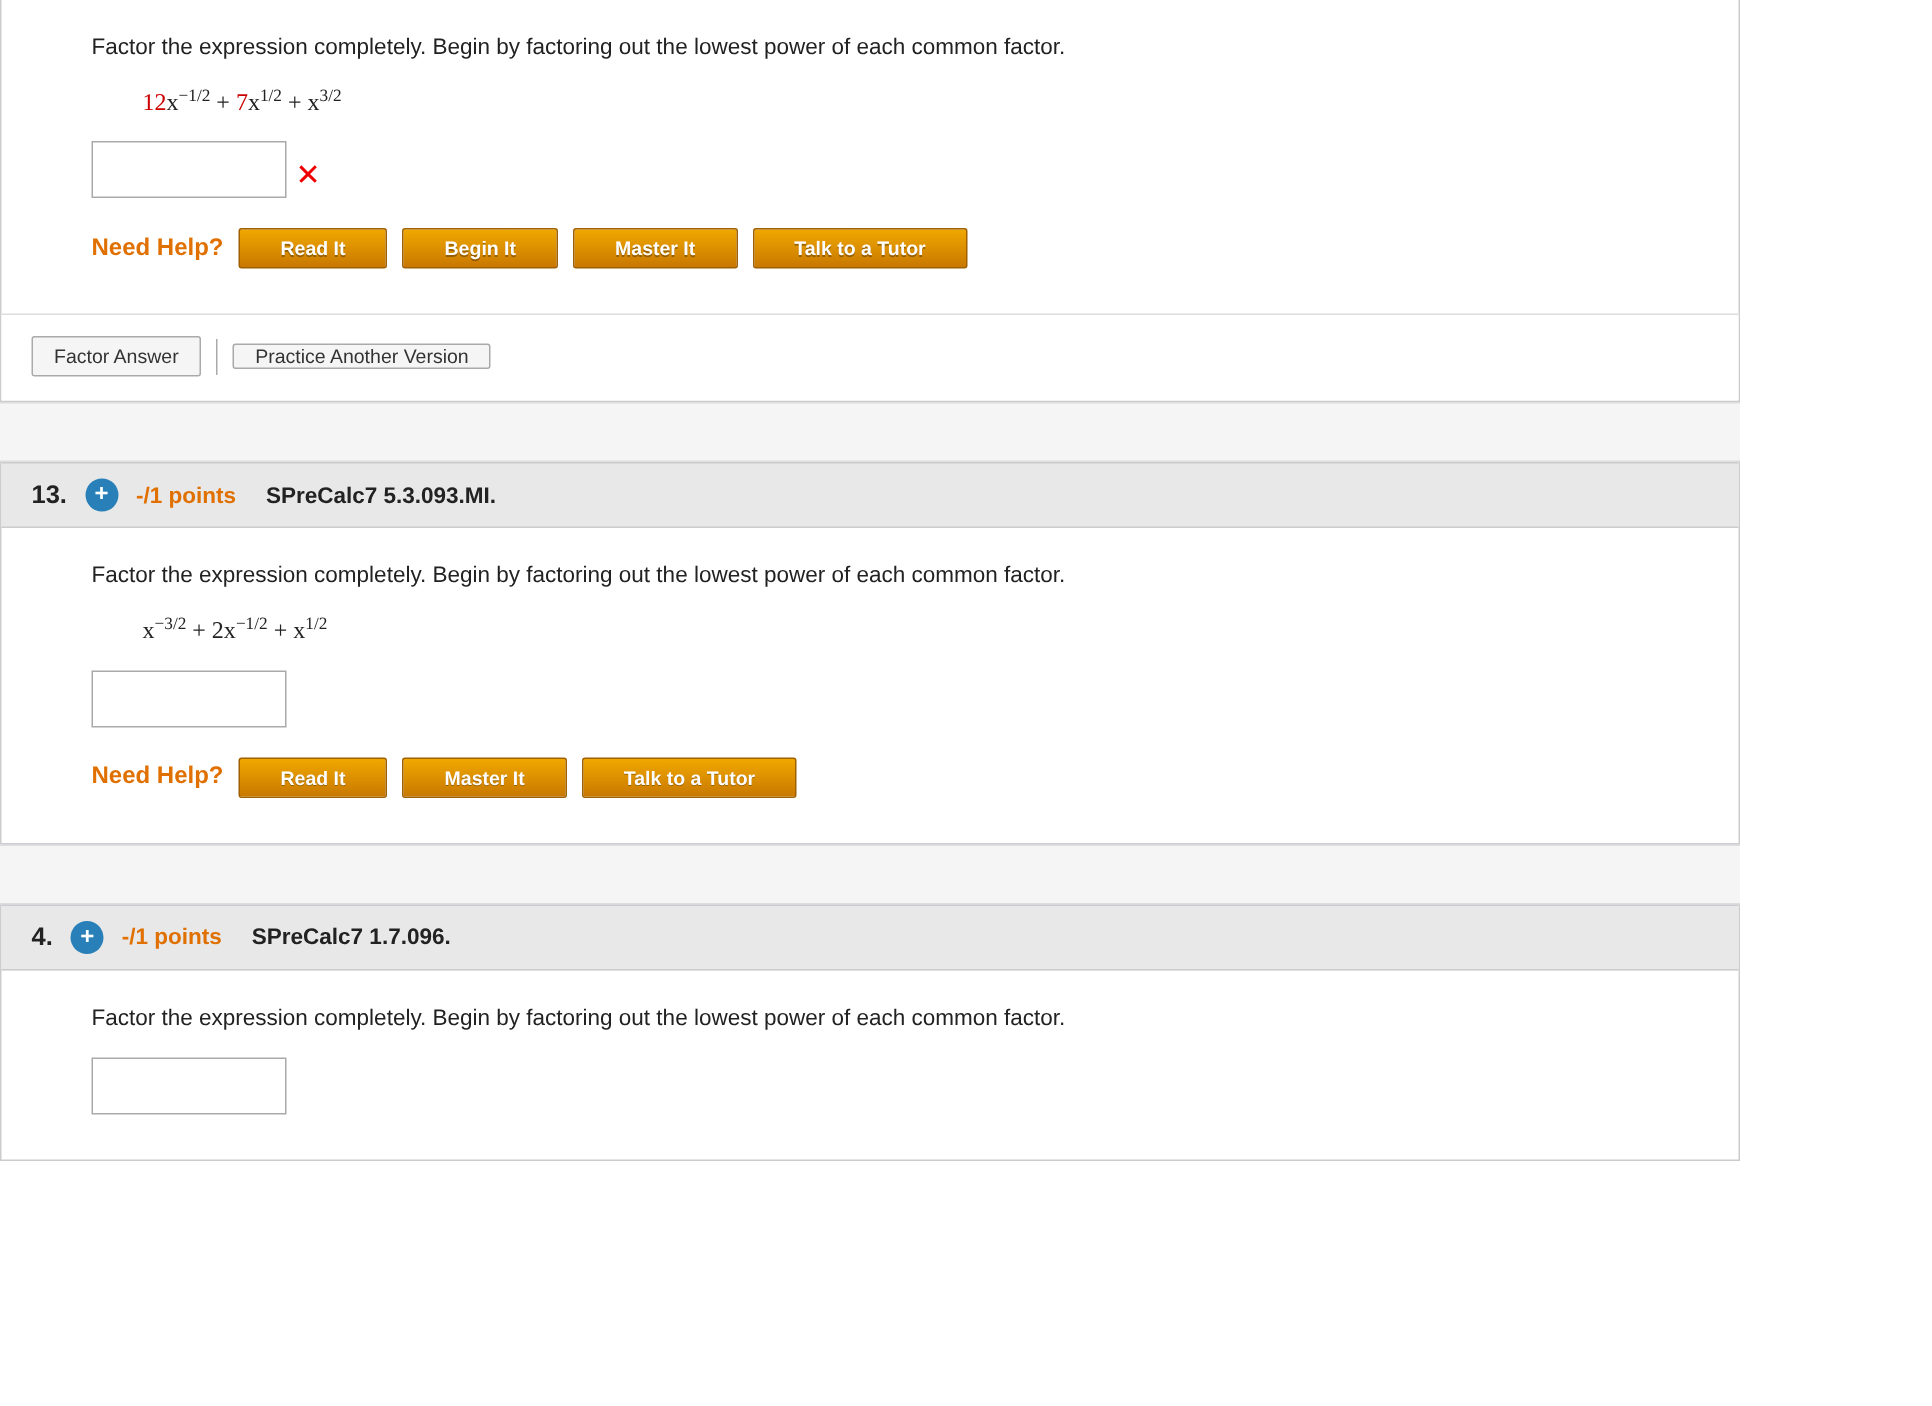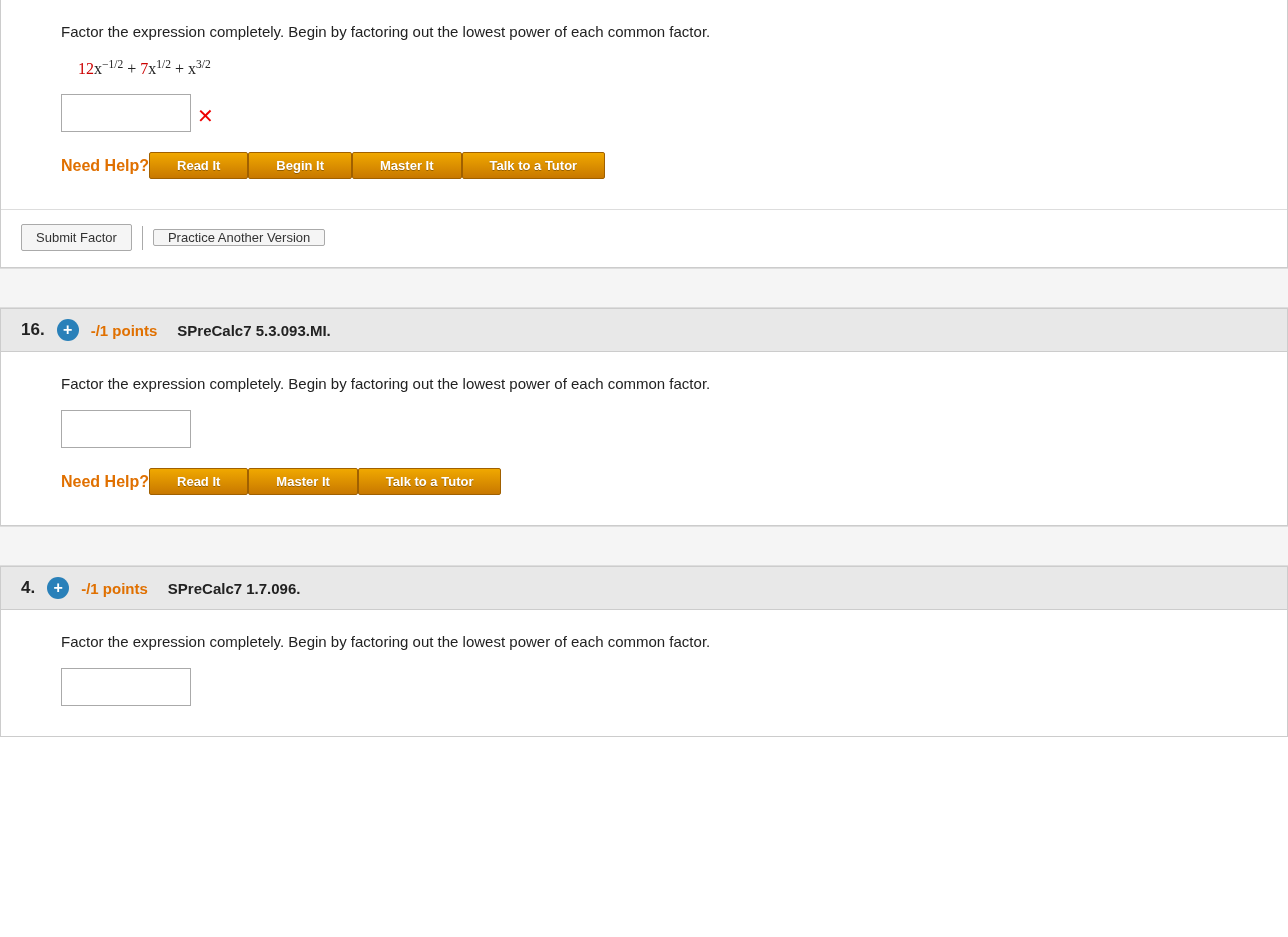--- a/index.html
+++ b/index.html
@@ -4,21 +4,21 @@
   <style>
     * { box-sizing: border-box; margin: 0; padding: 0; }
     body {
       font-family: Arial, sans-serif;
       font-size: 15px;
       background: #fff;
       color: #222;
     }
 
     .page-container {
-      width: 1288px;
+      width: 1160px;
       background: #6d28d9;
     }
 
     
     .question-block {
       border: 1px solid #ccc;
       border-top: none;
       background: #fff;
     }
 
@@ -70,21 +70,21 @@
     }
 
     .problem-text {
       font-size: 15px;
       line-height: 1.6;
       margin-bottom: 14px;
     }
 
     .math-expression {
       font-size: 16px;
-      margin: 10px 0 16px 17px;
+      margin: 10px 0 16px 34px;
       font-family: "Times New Roman", Times, serif;
     }
 
     .answer-input {
       display: inline-block;
       width: 130px;
       height: 38px;
       border: 1px solid #aaa;
       margin-bottom: 6px;
     }
@@ -92,20 +92,21 @@
     .wrong-mark {
       color: #e00;
       font-size: 20px;
       margin-left: 6px;
       vertical-align: middle;
     }
 
     .need-help-row {
       display: flex;
       align-items: center;
+      gap: 10px;
       margin-top: 14px;
       margin-bottom: 10px;
     }
 
     .need-help-label {
       color: #e07000;
       font-weight: bold;
       font-size: 16px;
     }
 
@@ -209,37 +210,40 @@
       </div>
       <div class="need-help-row">
         <span class="need-help-label">Need Help?</span>
         <button class="help-btn">Read It</button>
         <button class="help-btn">Begin It</button>
         <button class="help-btn">Master It</button>
         <button class="help-btn">Talk to a Tutor</button>
       </div>
     </div>
     <div class="submit-row">
-      <button class="submit-btn">Submit Factor</button>
+      <button class="submit-btn">Factor Answer</button>
       <div class="submit-divider"></div>
       <button class="practice-btn">Practice Another Version</button>
     </div>
   </div>
 
   <div class="question-gap"></div>
 
   <div class="question-block">
     <div class="question-header">
-      <span class="question-number">16.</span>
+      <span class="question-number">13.</span>
       <span class="plus-icon">+</span>
       <span class="points-label">-/1 points</span>
       <span class="problem-id">SPreCalc7 5.3.093.MI.</span>
     </div>
     <div class="question-body">
       <p class="problem-text">Factor the expression completely. Begin by factoring out the lowest power of each common factor.</p>
+      <div class="math-expression math-inline">
+        x<sup>−3/2</sup> + 2x<sup>−1/2</sup> + x<sup>1/2</sup>
+      </div>
       <div class="input-wrapper">
         <input type="text" class="answer-input" style="">
       </div>
       <div class="need-help-row">
         <span class="need-help-label">Need Help?</span>
         <button class="help-btn">Read It</button>
         <button class="help-btn">Master It</button>
         <button class="help-btn">Talk to a Tutor</button>
       </div>
     </div>

